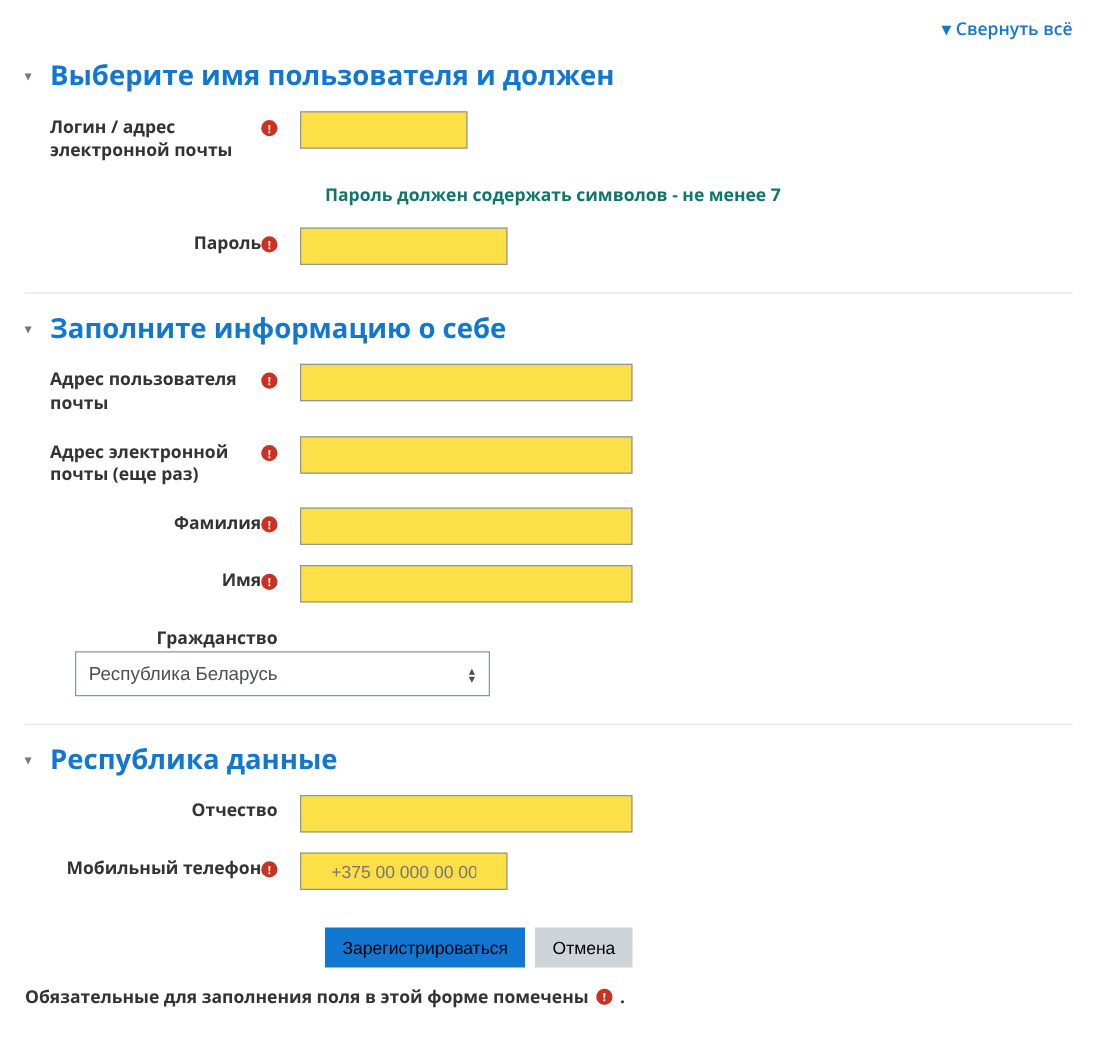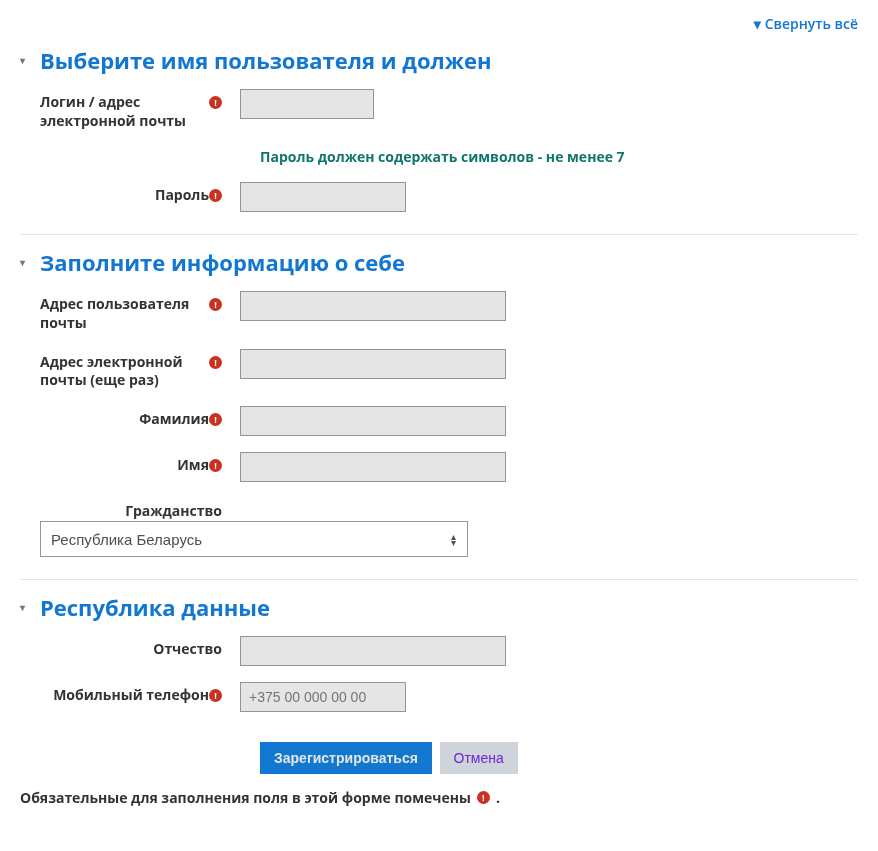--- a/index.html
+++ b/index.html
@@ -82,31 +82,32 @@
     color: #fff;
     font-size: 9px;
     font-weight: 700;
     flex-shrink: 0;
     margin-top: 3px;
   }
   .input-cell { flex: 1; }
   .text-input {
     border: 1px solid #8f959e;
     height: 30px;
-    padding: 4px 8px;
+    padding: 4px 24px;
     font-size: 14px;
     color: #495057;
-    background: #e5e5e5;
+    background: #fde047;
   }
   .w-small { width: 134px; }
   .w-med   { width: 166px; }
   .w-large { width: 266px; }
   .select-wrap {
     position: relative;
-    width: 428px;
+    width: 332px;
+    margin-left: 20px;
   }
   .select {
     width: 100%;
     height: 36px;
     border: 1px solid #8f959e;
     padding: 6px 34px 6px 10px;
     font-size: 15px;
     color: #495057;
     background: #fff;
     appearance: none;
@@ -135,22 +136,22 @@
     margin-left: 240px;
     margin-top: 10px;
   }
   .btn {
     border: none;
     padding: 8px 14px;
     font-size: 14px;
     cursor: pointer;
     display: inline-block;
   }
-  .btn-primary { background: #1177d1; color: #e5e5e5; margin-right: 4px; font-weight: bold; }
-  .btn-secondary { background: #ced4da; color: #6d28d9; }
+  .btn-primary { background: #1177d1; color: #000000; margin-right: 4px; }
+  .btn-secondary { background: #ced4da; color: #000000; }
   .footnote {
     margin-top: 14px;
     font-size: 14px;
     font-weight: 700;
     color: #333;
     display: flex;
     gap: 6px;
   }
 </style>
 </head>

